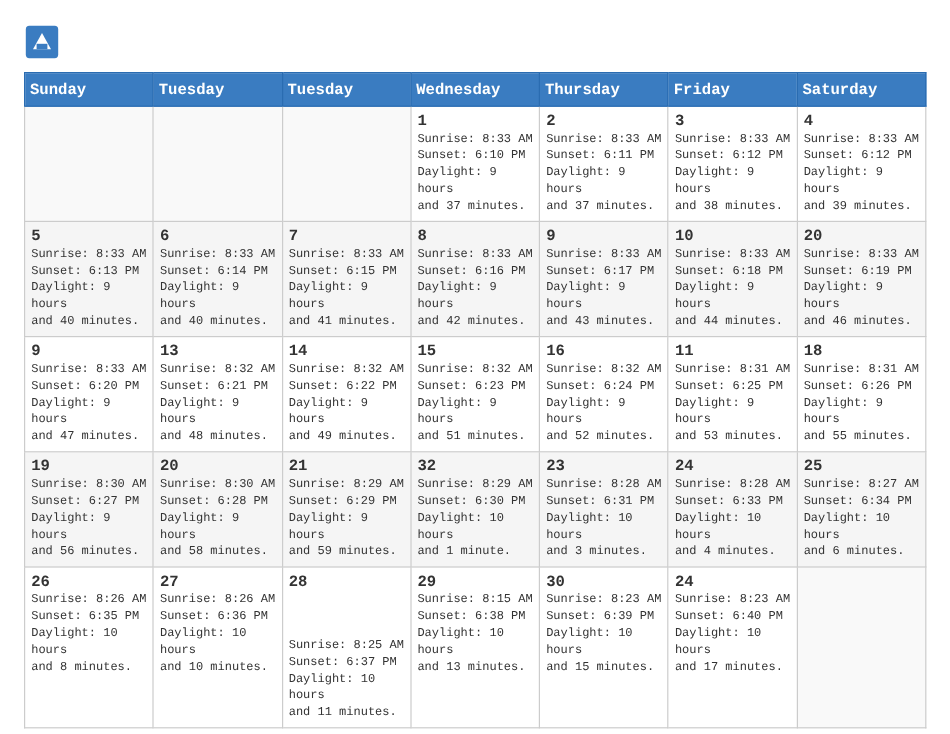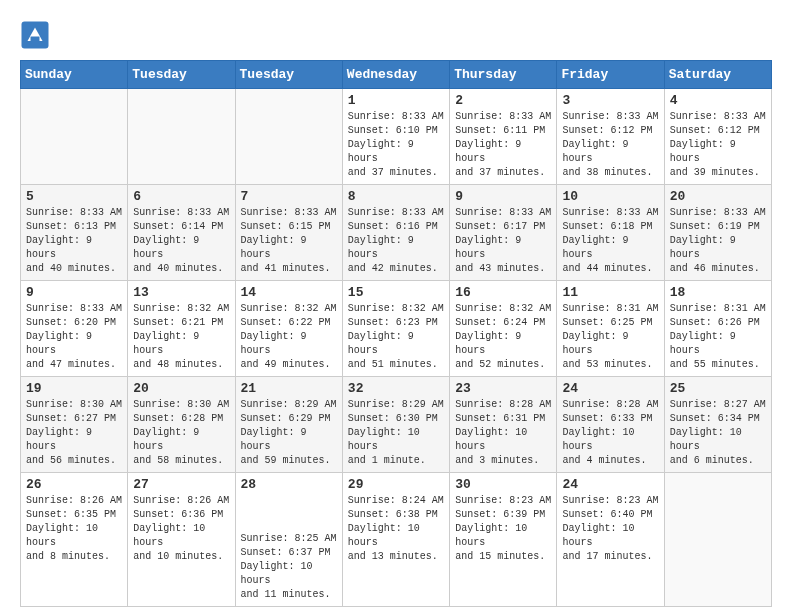--- a/index.html
+++ b/index.html
@@ -329,21 +329,21 @@
         </td>
         <td>
           <span class="day-number">28</span>
           <div class="day-info" style="white-space: pre-line; margin-top: 40px;">Sunrise: 8:25 AM
 Sunset: 6:37 PM
 Daylight: 10 hours
 and 11 minutes.</div>
         </td>
         <td>
           <span class="day-number">29</span>
-          <div class="day-info" style="white-space: pre-line;">Sunrise: 8:24 AM
+          <div class="day-info" style="white-space: pre-line;">Sunrise: 8:15 AM
 Sunset: 6:38 PM
 Daylight: 10 hours
 and 13 minutes.</div>
         </td>
         <td>
           <span class="day-number">30</span>
           <div class="day-info" style="white-space: pre-line;">Sunrise: 8:23 AM
 Sunset: 6:39 PM
 Daylight: 10 hours
 and 15 minutes.</div>

